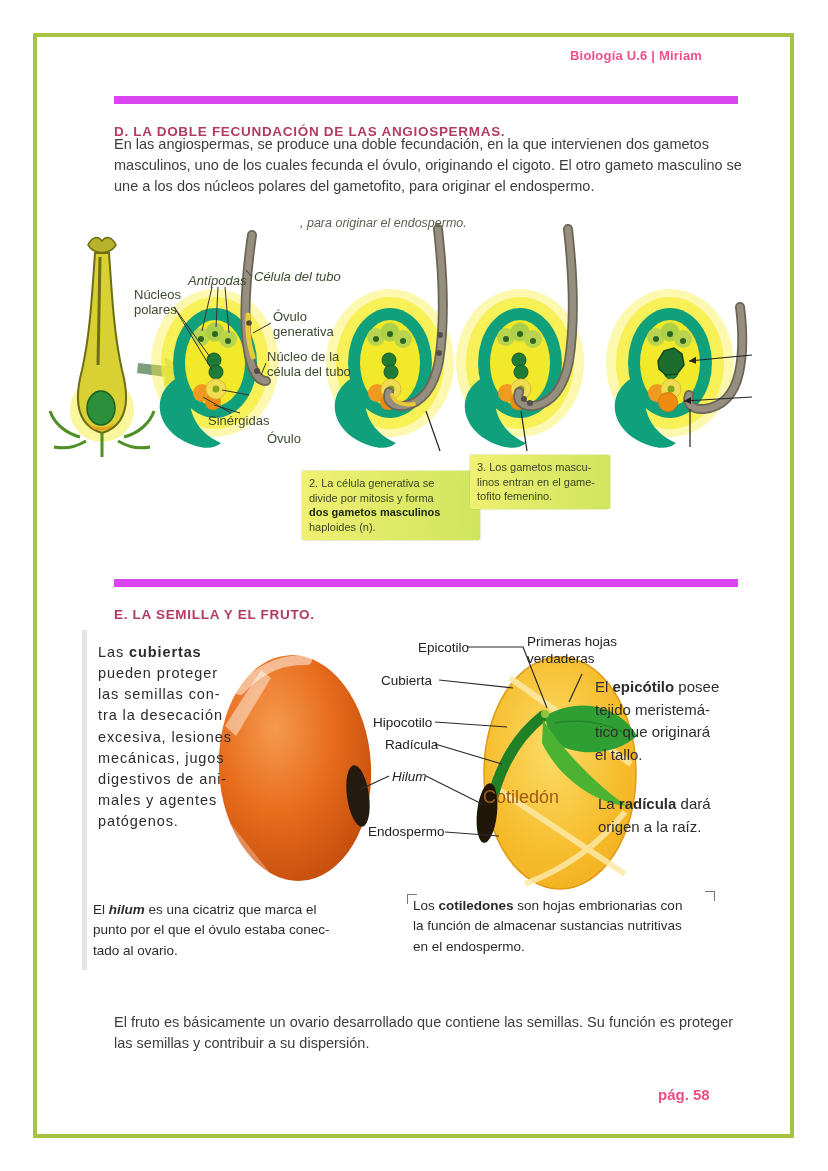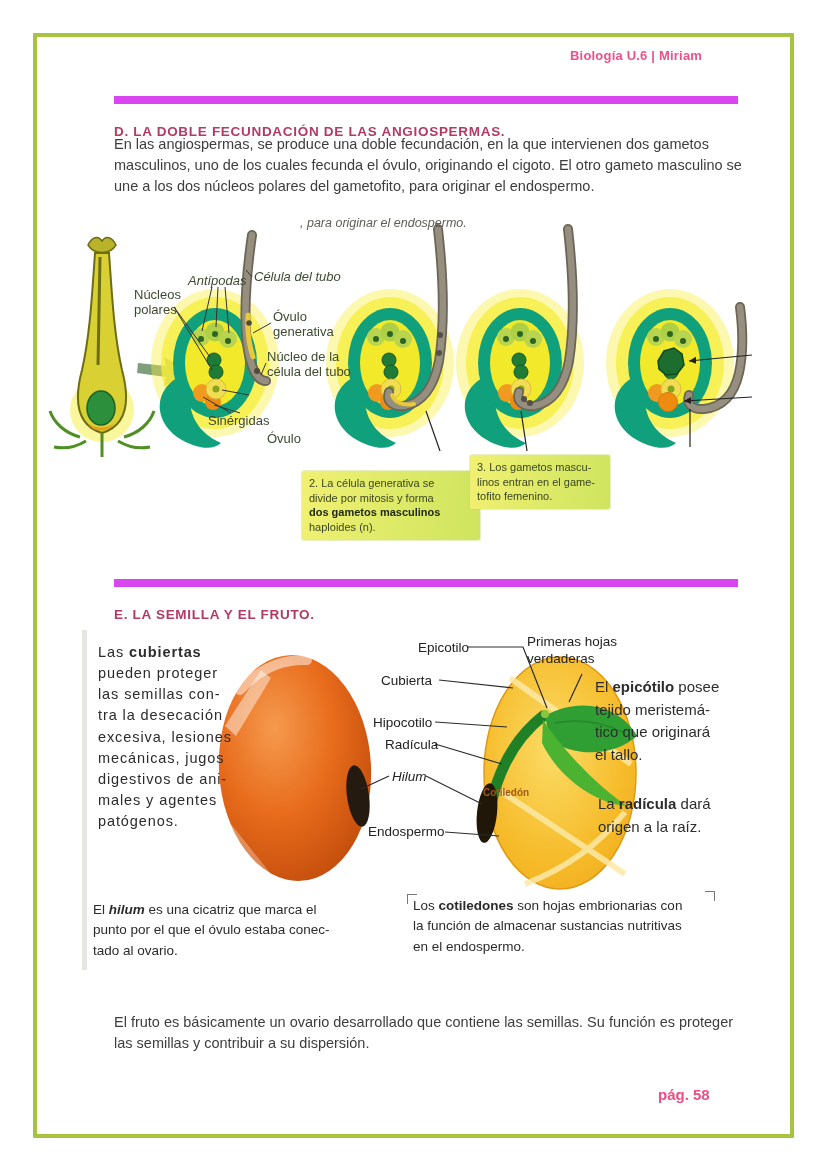--- a/index.html
+++ b/index.html
@@ -23,21 +23,21 @@
         color:#3a4522;font-size:11px;line-height:1.34;padding:5px 7px;border-radius:2px;
         box-shadow:0 0 0 1px rgba(190,210,90,.35);}
   .note b{color:#20290f;}
   
   .fig2{position:absolute;left:55px;top:628px;width:725px;height:358px;}
   .fig2 svg{position:absolute;left:0;top:0;}
   .f2left{position:absolute;left:43px;top:14px;width:142px;font-size:14.5px;line-height:1.46;
           color:#2b2b2b;letter-spacing:.9px;font-weight:500;}
   .f2lbl{position:absolute;font-size:13.5px;color:#222;line-height:1.25;white-space:pre-line;}
   .f2lbl.it{font-style:italic;}
-  .f2cotyl{position:absolute;font-size:10px;color:#a05a14;font-weight:700;}
+  .f2cotyl{position:absolute;font-size:18px;color:#a05a14;font-weight:400;}
   .f2txt{position:absolute;font-size:15px;line-height:1.5;color:#2d2d2d;}
   .f2note{position:absolute;font-size:13.5px;line-height:1.5;color:#2b2b2b;}
   .bracket{position:absolute;width:9px;height:9px;border-top:1.5px solid #777;}
   .bracket.l{border-left:1.5px solid #777;}
   .bracket.r{border-right:1.5px solid #777;}
   b{font-weight:700;}
 </style>
 </head>
 <body>
 

